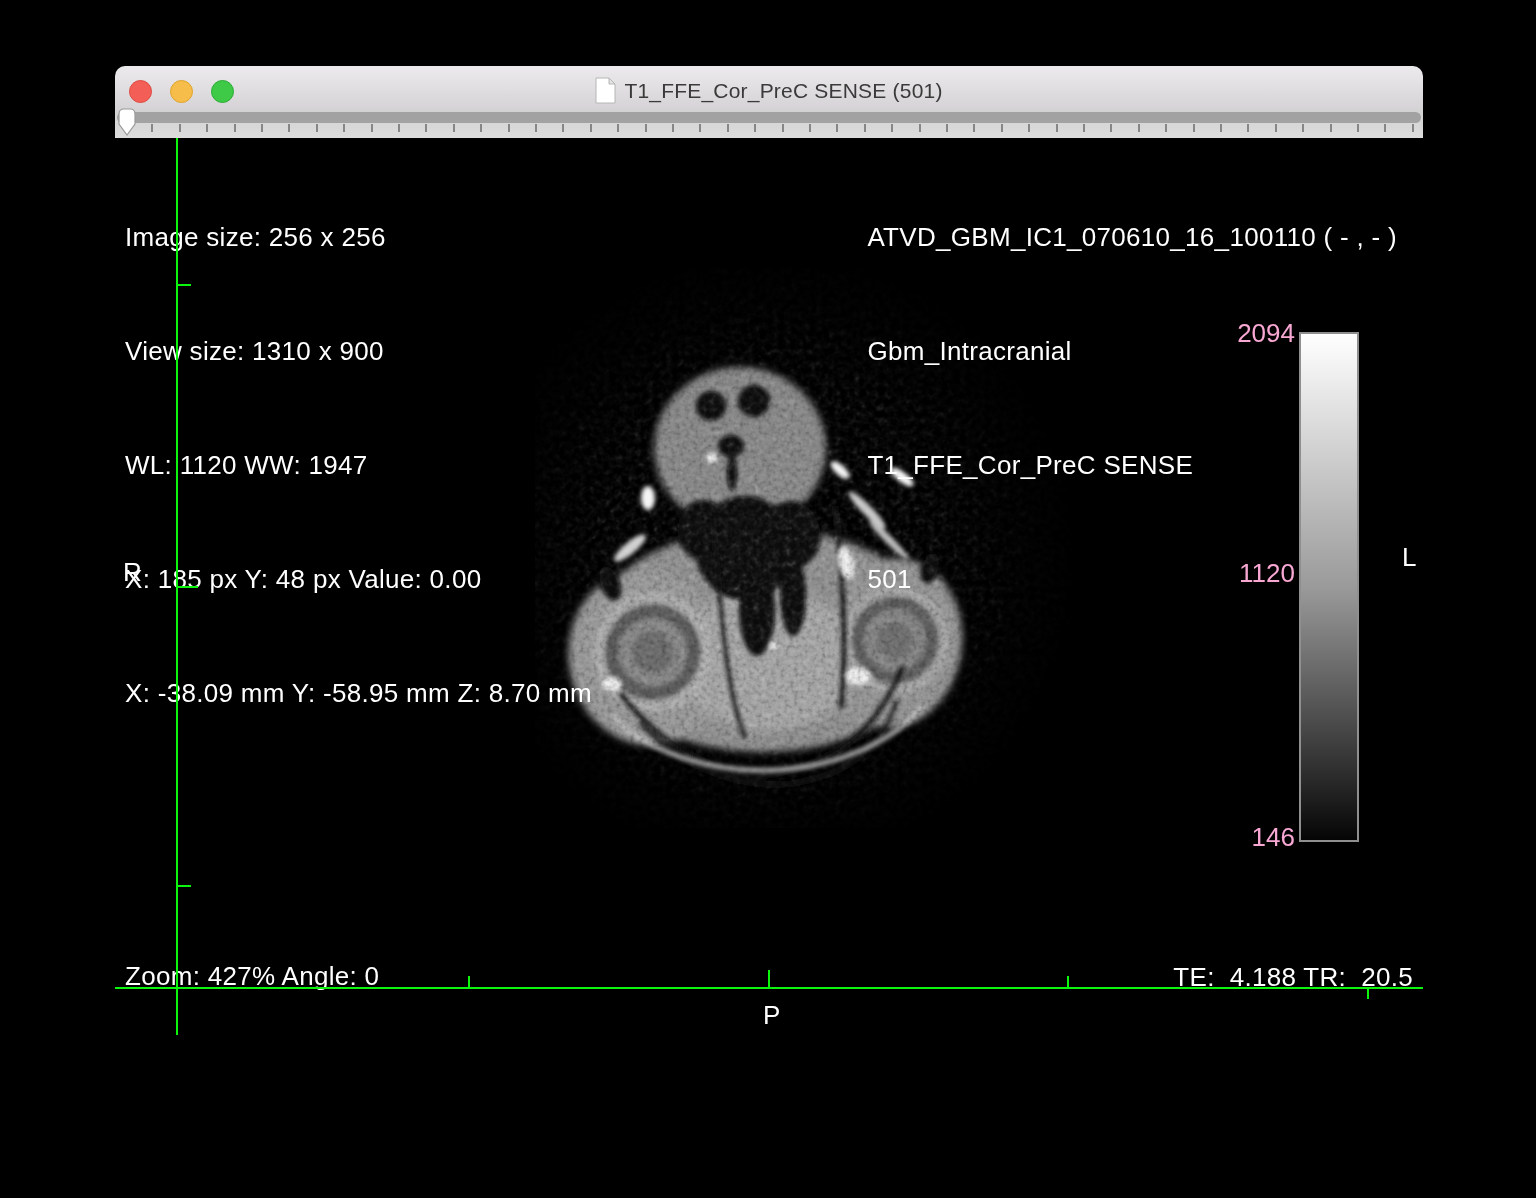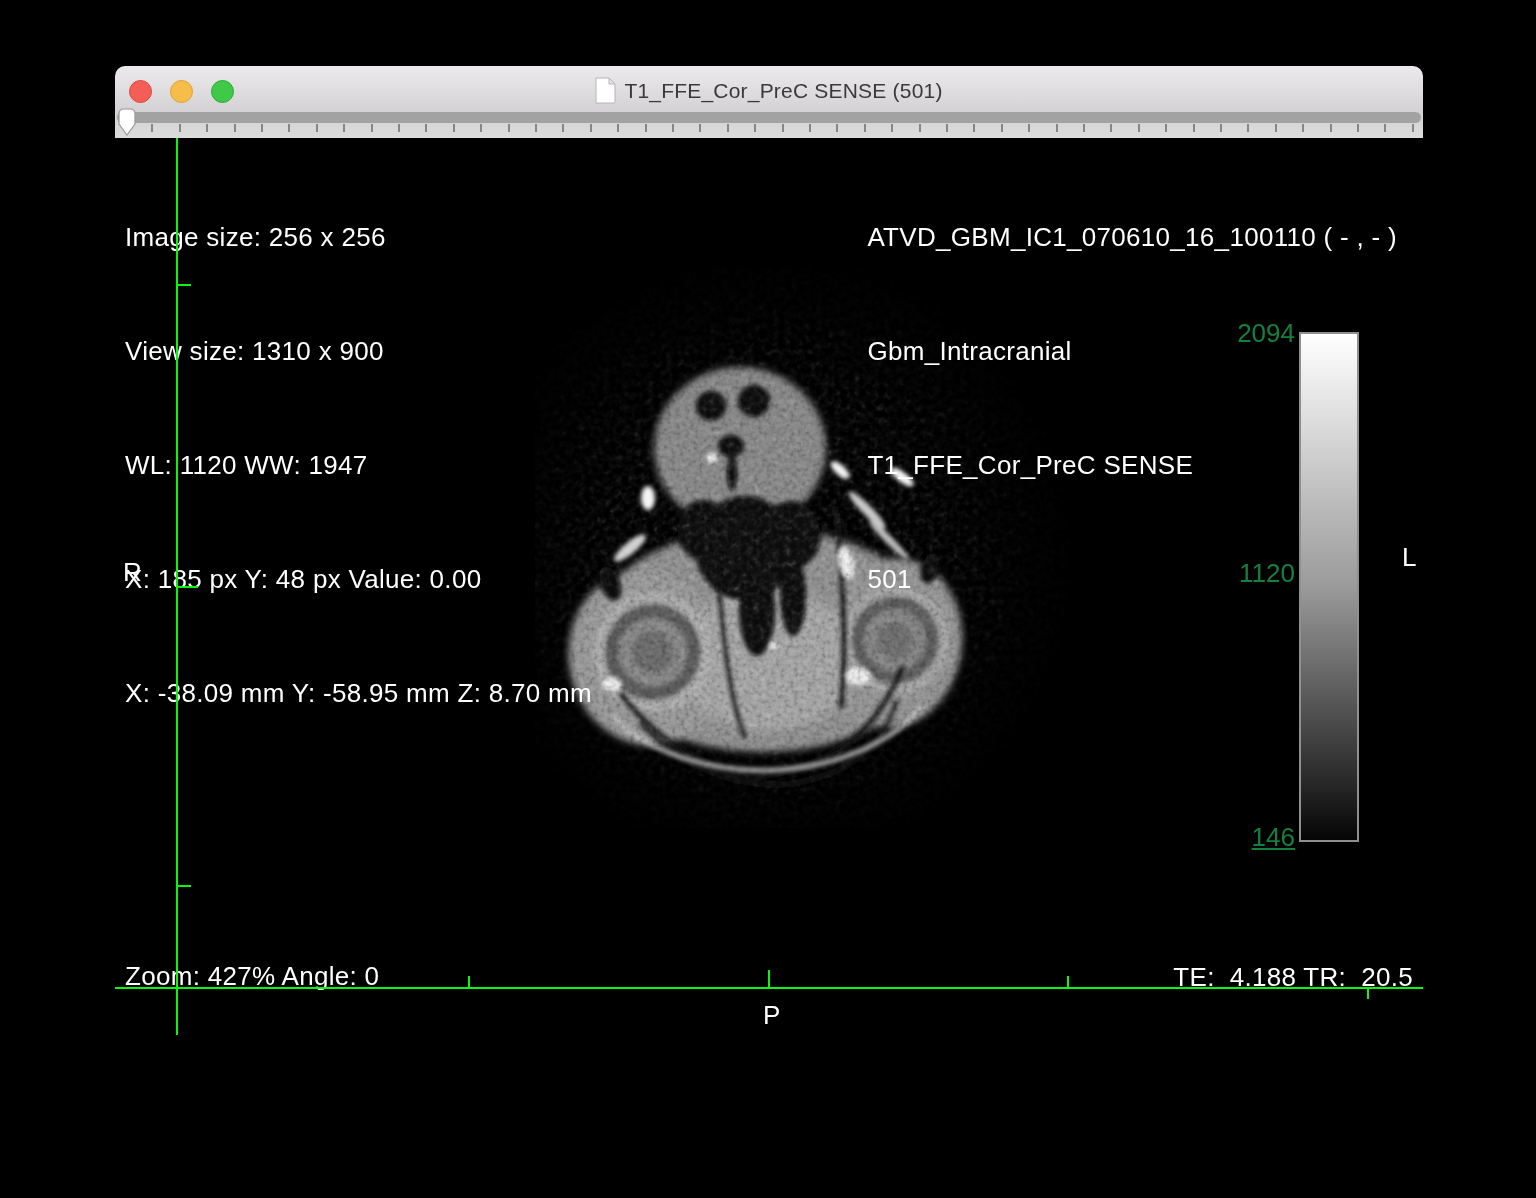--- a/index.html
+++ b/index.html
@@ -44,21 +44,21 @@
 
   
   .gline { position:absolute; background:#0cf50c; }
   .v-main { left:61px; top:0; width:2px; height:897px; }
   .h-main { left:0; top:849px; width:1308px; height:2px; }
 
   
   .colorbar { position:absolute; left:1184px; top:194px; width:60px; height:510px;
               border:2px solid #8f8f8f;
               background:linear-gradient(#ffffff,#efefef 8%,#9a9a9a 50%,#2a2a2a 88%,#050505); }
-  .cb-label { position:absolute; width:120px; text-align:right; color:#15803d; font-size:26px; }
+  .cb-label { position:absolute; width:120px; text-align:right; color:#f9a8d4; font-size:26px; }
 
   .mri { position:absolute; left:420px; top:130px; }
 </style>
 </head>
 <body>
 
 <div id="canvas">
   <div class="window">
 
     <div class="titlebar">
@@ -225,17 +225,17 @@
       <div class="gline" style="left:63px; top:747px; width:13px; height:2px;"></div>
       <div class="gline h-main"></div>
       <div class="gline" style="left:353px; top:838px; width:2px; height:11px;"></div>
       <div class="gline" style="left:653px; top:832px; width:2px; height:17px;"></div>
       <div class="gline" style="left:952px; top:838px; width:2px; height:11px;"></div>
       <div class="gline" style="left:1252px; top:851px; width:2px; height:10px;"></div>
 
       <div class="colorbar"></div>
       <div class="cb-label" style="left:1060px; top:180px;">2094</div>
       <div class="cb-label" style="left:1060px; top:420px;">1120</div>
-      <div class="cb-label" style="left:1060px; top:684px;text-decoration:underline;">146</div>
+      <div class="cb-label" style="left:1060px; top:684px;">146</div>
 
     </div>
   </div>
 </div>
 
 </body></html>

